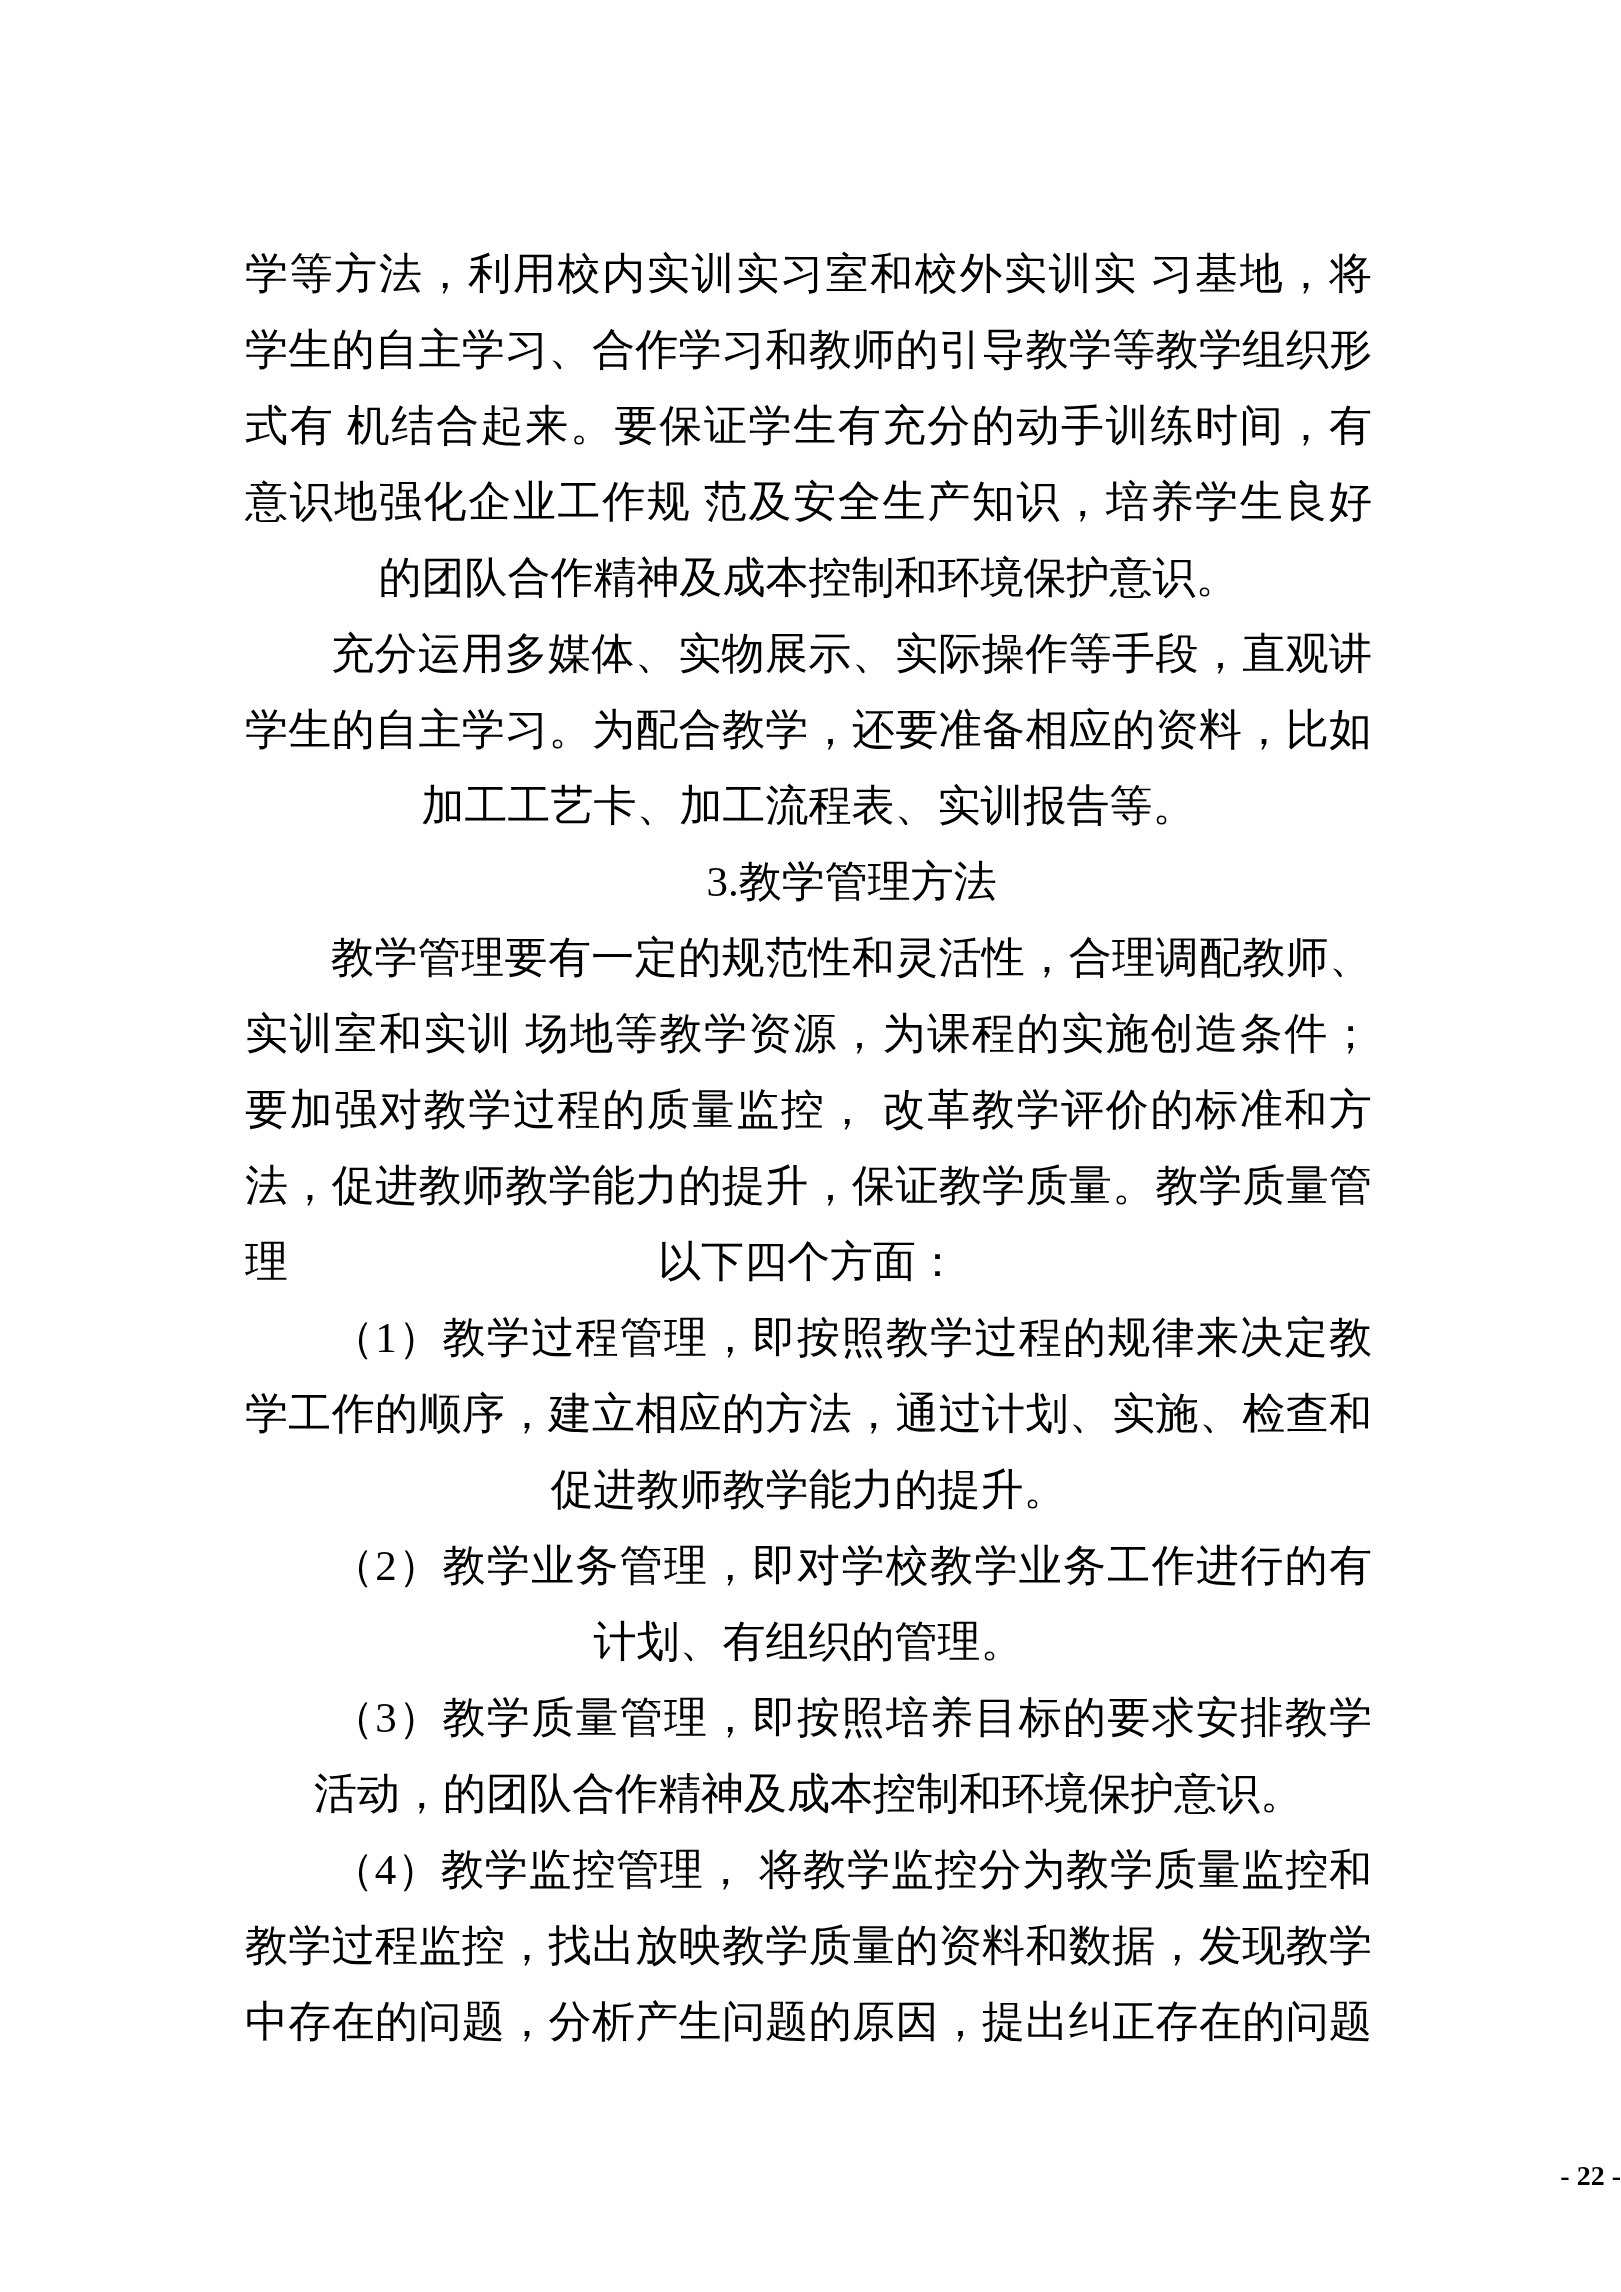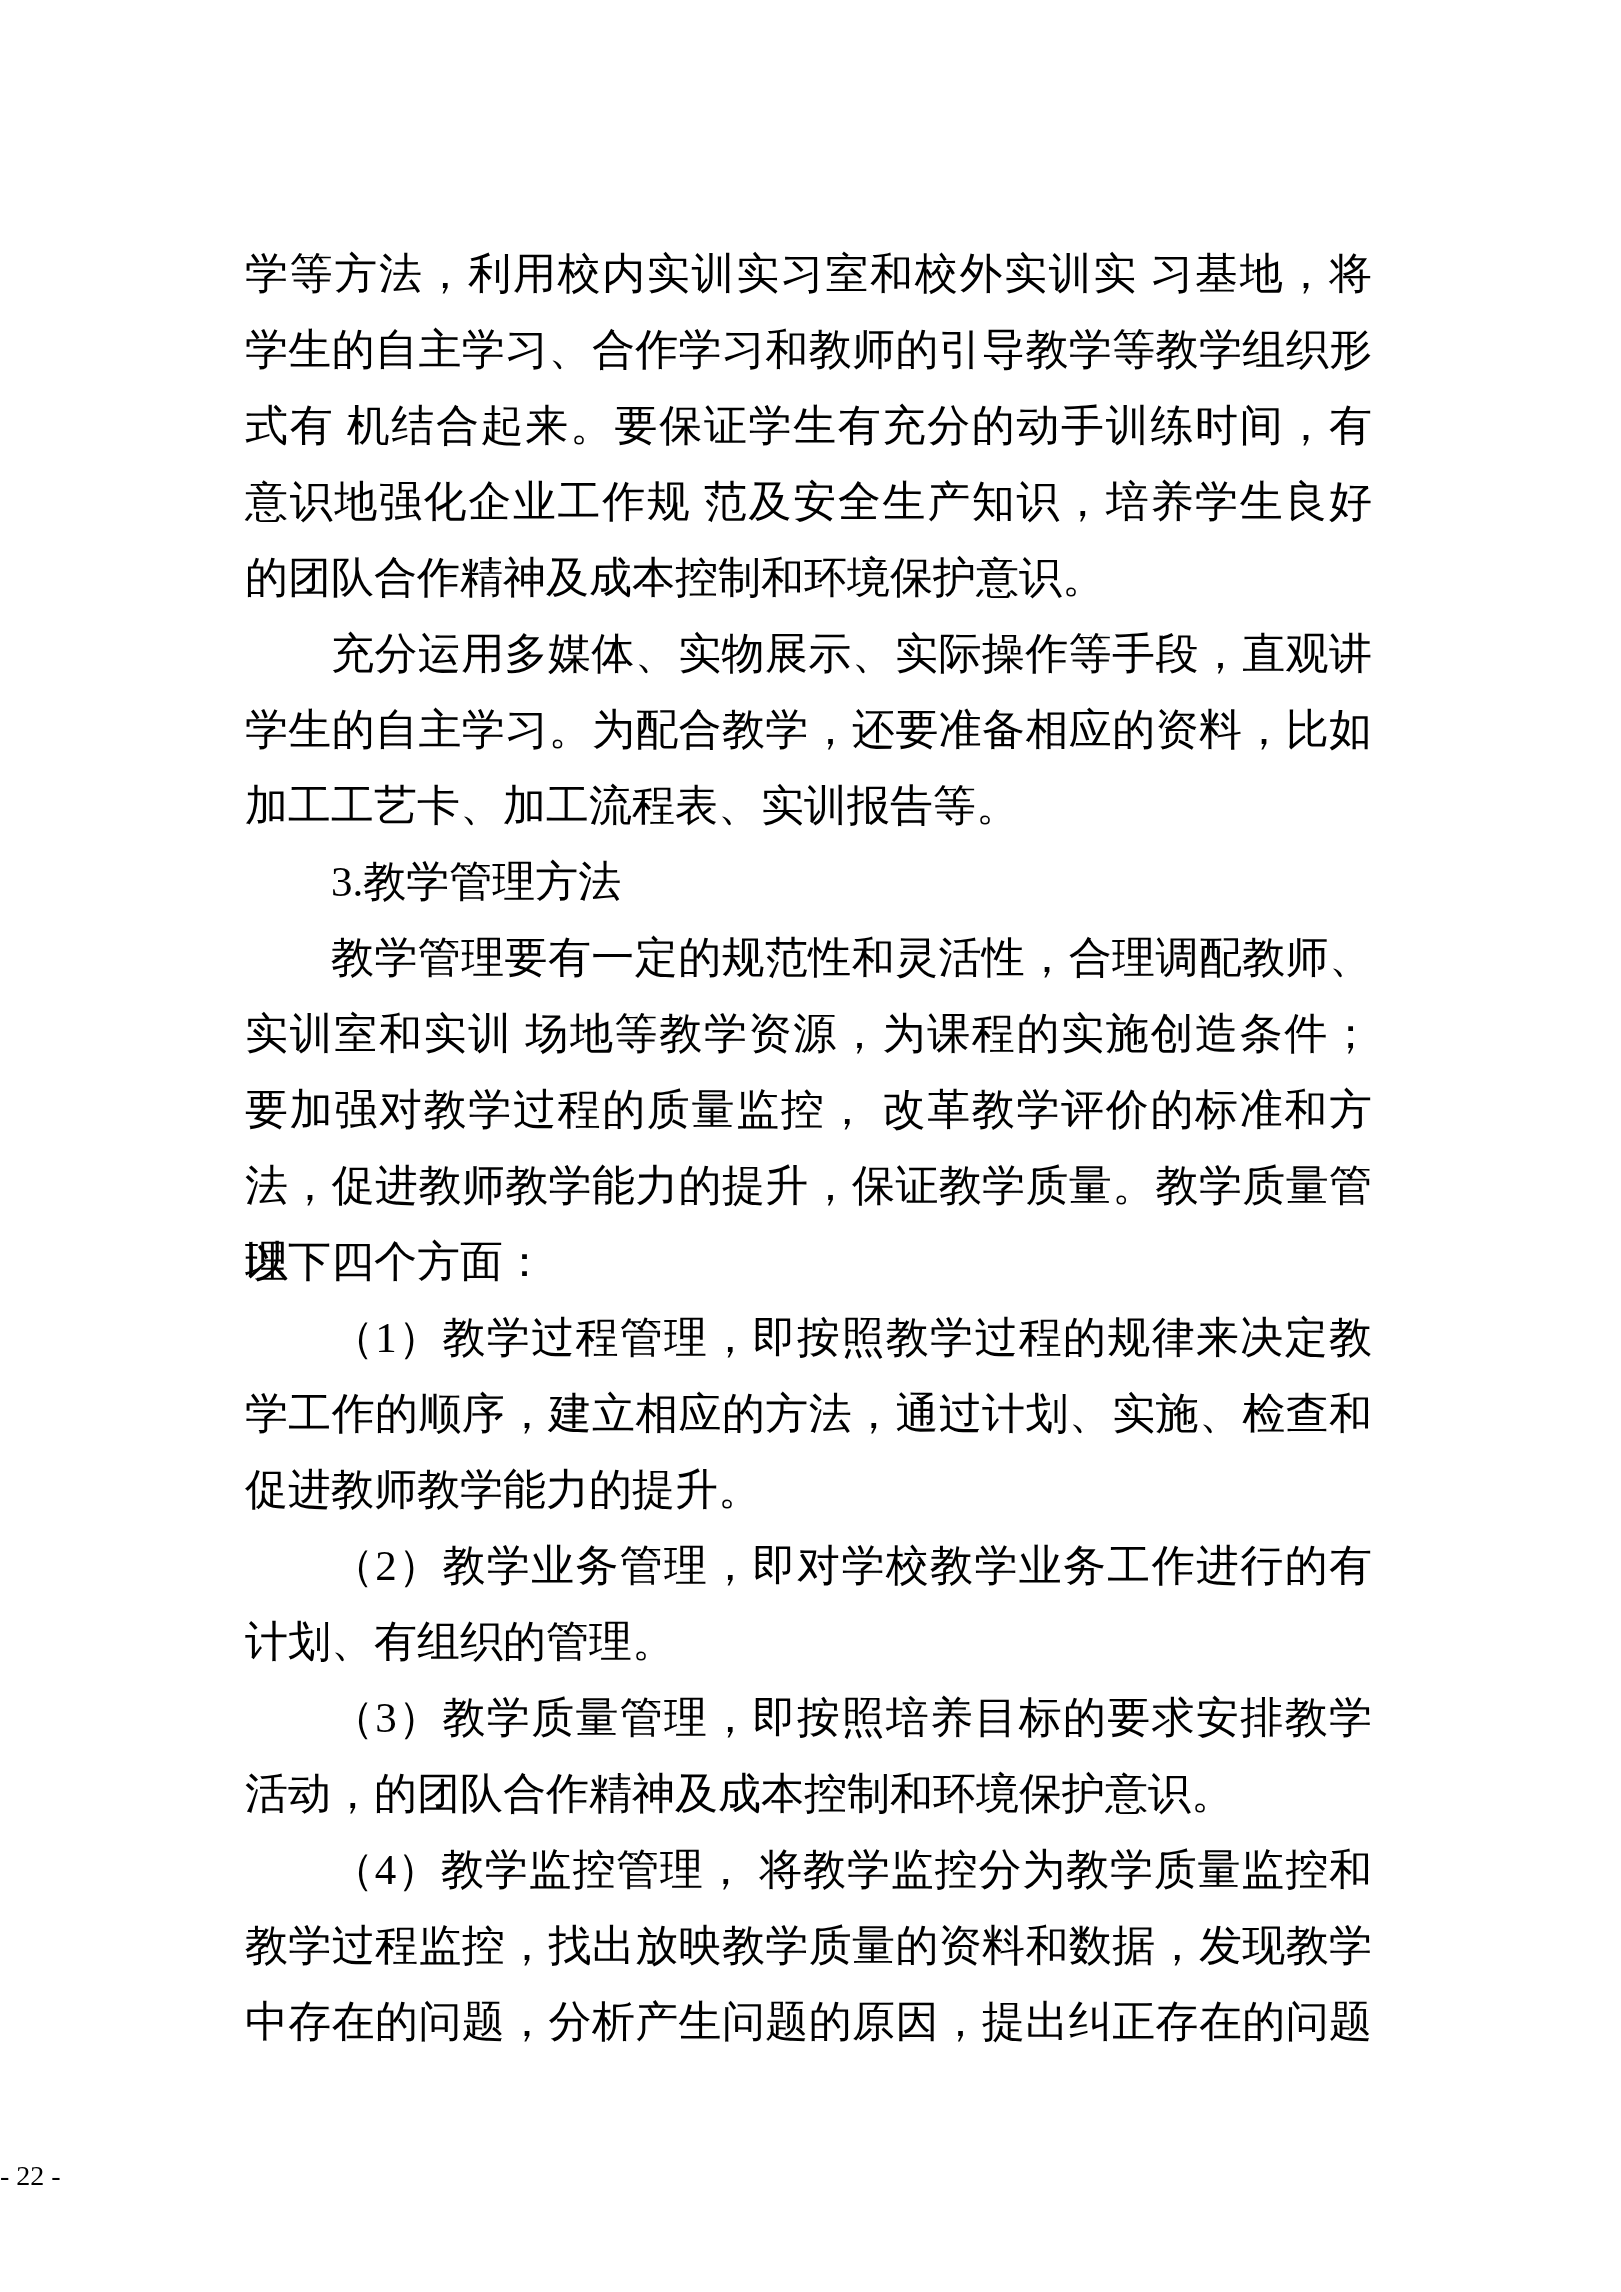--- a/index.html
+++ b/index.html
@@ -21,38 +21,39 @@
     position: absolute;
     left: 245px;
     top: 205px;
     width: 1127px;
   }
   .line {
     height: 76px;
     line-height: 76px;
     font-size: 43px;
     color: #000000;
-    text-align: left;
+    text-align: center;
     overflow: visible;
   }
   .line.j {
     text-align: justify;
     text-align-last: justify;
   }
   .line.ind {
     text-indent: 86px;
   }
   .footer {
     position: absolute;
     left: 0;
     top: 2129px;
     width: 100%;
     height: 31px;
     line-height: 31px;
-    text-align: left;
+    text-align: right;
+    font-weight: bold;
   }
   .footer span {
     font-size: 28px;
     font-family: "Liberation Serif", "DejaVu Serif", serif;
     color: #000000;
   }
 </style>
 </head>
 <body>
 

